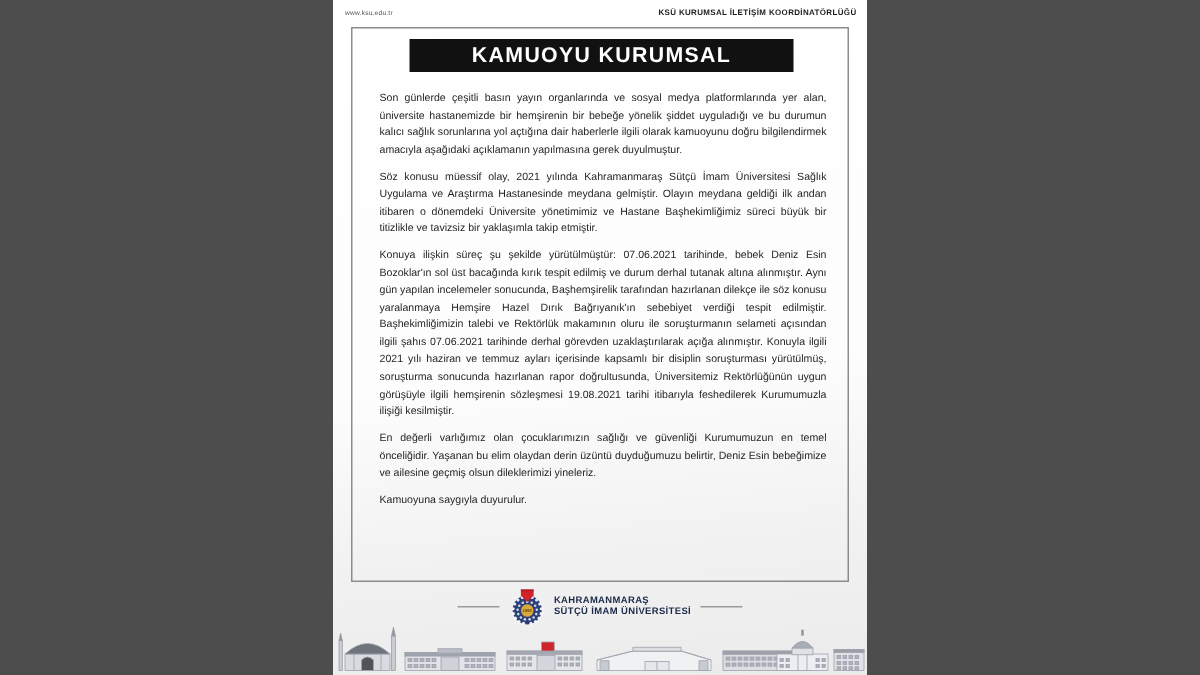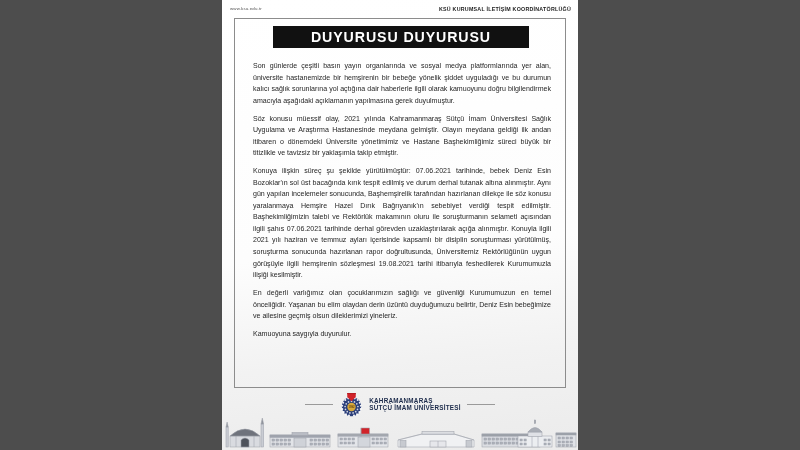--- a/index.html
+++ b/index.html
@@ -170,21 +170,21 @@
   <div class="page">
 
     <div class="page-header">
       <span class="site-url">www.ksu.edu.tr</span>
       <span class="dept-title">KSÜ KURUMSAL İLETİŞİM KOORDİNATÖRLÜĞÜ</span>
     </div>
 
     <div class="frame">
 
       <div class="banner">
-        <span class="banner-text">DUYURUSU DUYURUSU</span>
+        <span class="banner-text">KAMUOYU KURUMSAL</span>
       </div>
 
       <div class="body-copy">
         <p class="para">Son günlerde çeşitli basın yayın organlarında ve sosyal medya platformlarında yer alan, üniversite hastanemizde bir hemşirenin bir bebeğe yönelik şiddet uyguladığı ve bu durumun kalıcı sağlık sorunlarına yol açtığına dair haberlerle ilgili olarak kamuoyunu doğru bilgilendirmek amacıyla aşağıdaki açıklamanın yapılmasına gerek duyulmuştur.</p>
         <p class="para">Söz konusu müessif olay, 2021 yılında Kahramanmaraş Sütçü İmam Üniversitesi Sağlık Uygulama ve Araştırma Hastanesinde meydana gelmiştir. Olayın meydana geldiği ilk andan itibaren o dönemdeki Üniversite yönetimimiz ve Hastane Başhekimliğimiz süreci büyük bir titizlikle ve tavizsiz bir yaklaşımla takip etmiştir.</p>
         <p class="para">Konuya ilişkin süreç şu şekilde yürütülmüştür: 07.06.2021 tarihinde, bebek Deniz Esin Bozoklar'ın sol üst bacağında kırık tespit edilmiş ve durum derhal tutanak altına alınmıştır. Aynı gün yapılan incelemeler sonucunda, Başhemşirelik tarafından hazırlanan dilekçe ile söz konusu yaralanmaya Hemşire Hazel Dırık Bağrıyanık'ın sebebiyet verdiği tespit edilmiştir. Başhekimliğimizin talebi ve Rektörlük makamının oluru ile soruşturmanın selameti açısından ilgili şahıs 07.06.2021 tarihinde derhal görevden uzaklaştırılarak açığa alınmıştır. Konuyla ilgili 2021 yılı haziran ve temmuz ayları içerisinde kapsamlı bir disiplin soruşturması yürütülmüş, soruşturma sonucunda hazırlanan rapor doğrultusunda, Üniversitemiz Rektörlüğünün uygun görüşüyle ilgili hemşirenin sözleşmesi 19.08.2021 tarihi itibarıyla feshedilerek Kurumumuzla ilişiği kesilmiştir.</p>
         <p class="para">En değerli varlığımız olan çocuklarımızın sağlığı ve güvenliği Kurumumuzun en temel önceliğidir. Yaşanan bu elim olaydan derin üzüntü duyduğumuzu belirtir, Deniz Esin bebeğimize ve ailesine geçmiş olsun dileklerimizi yineleriz.</p>
         <p class="para last">Kamuoyuna saygıyla duyurulur.</p>
       </div>
 

